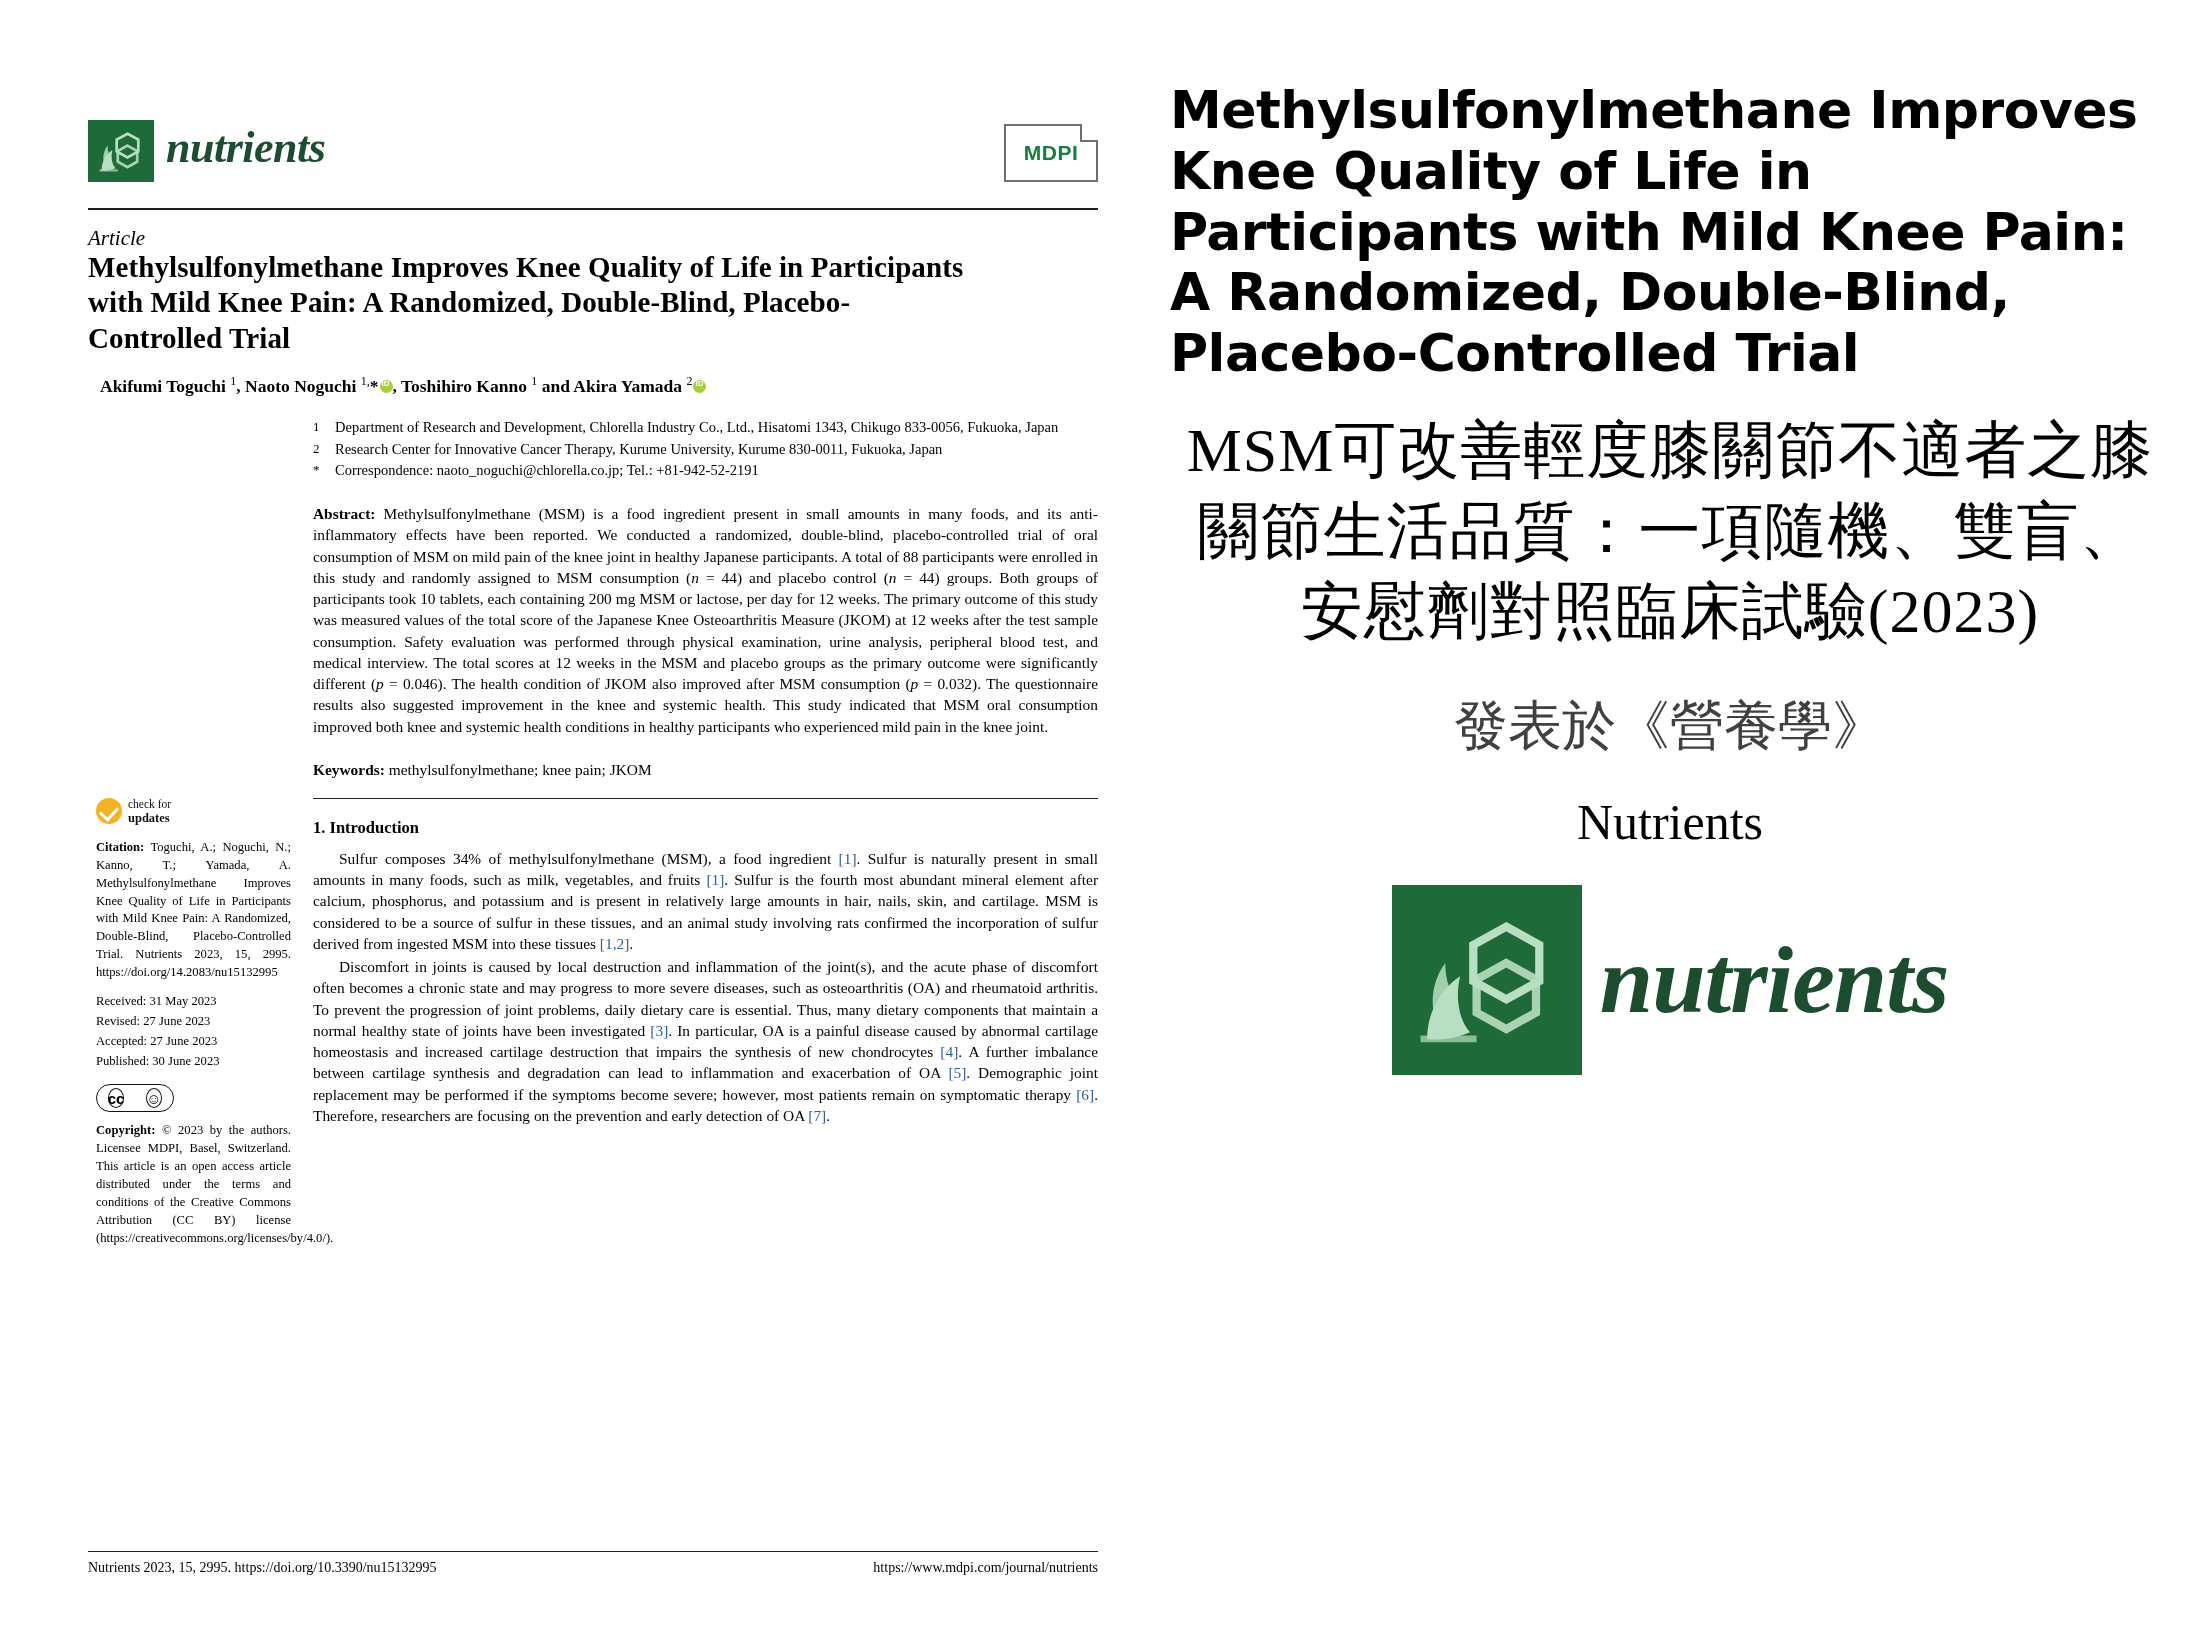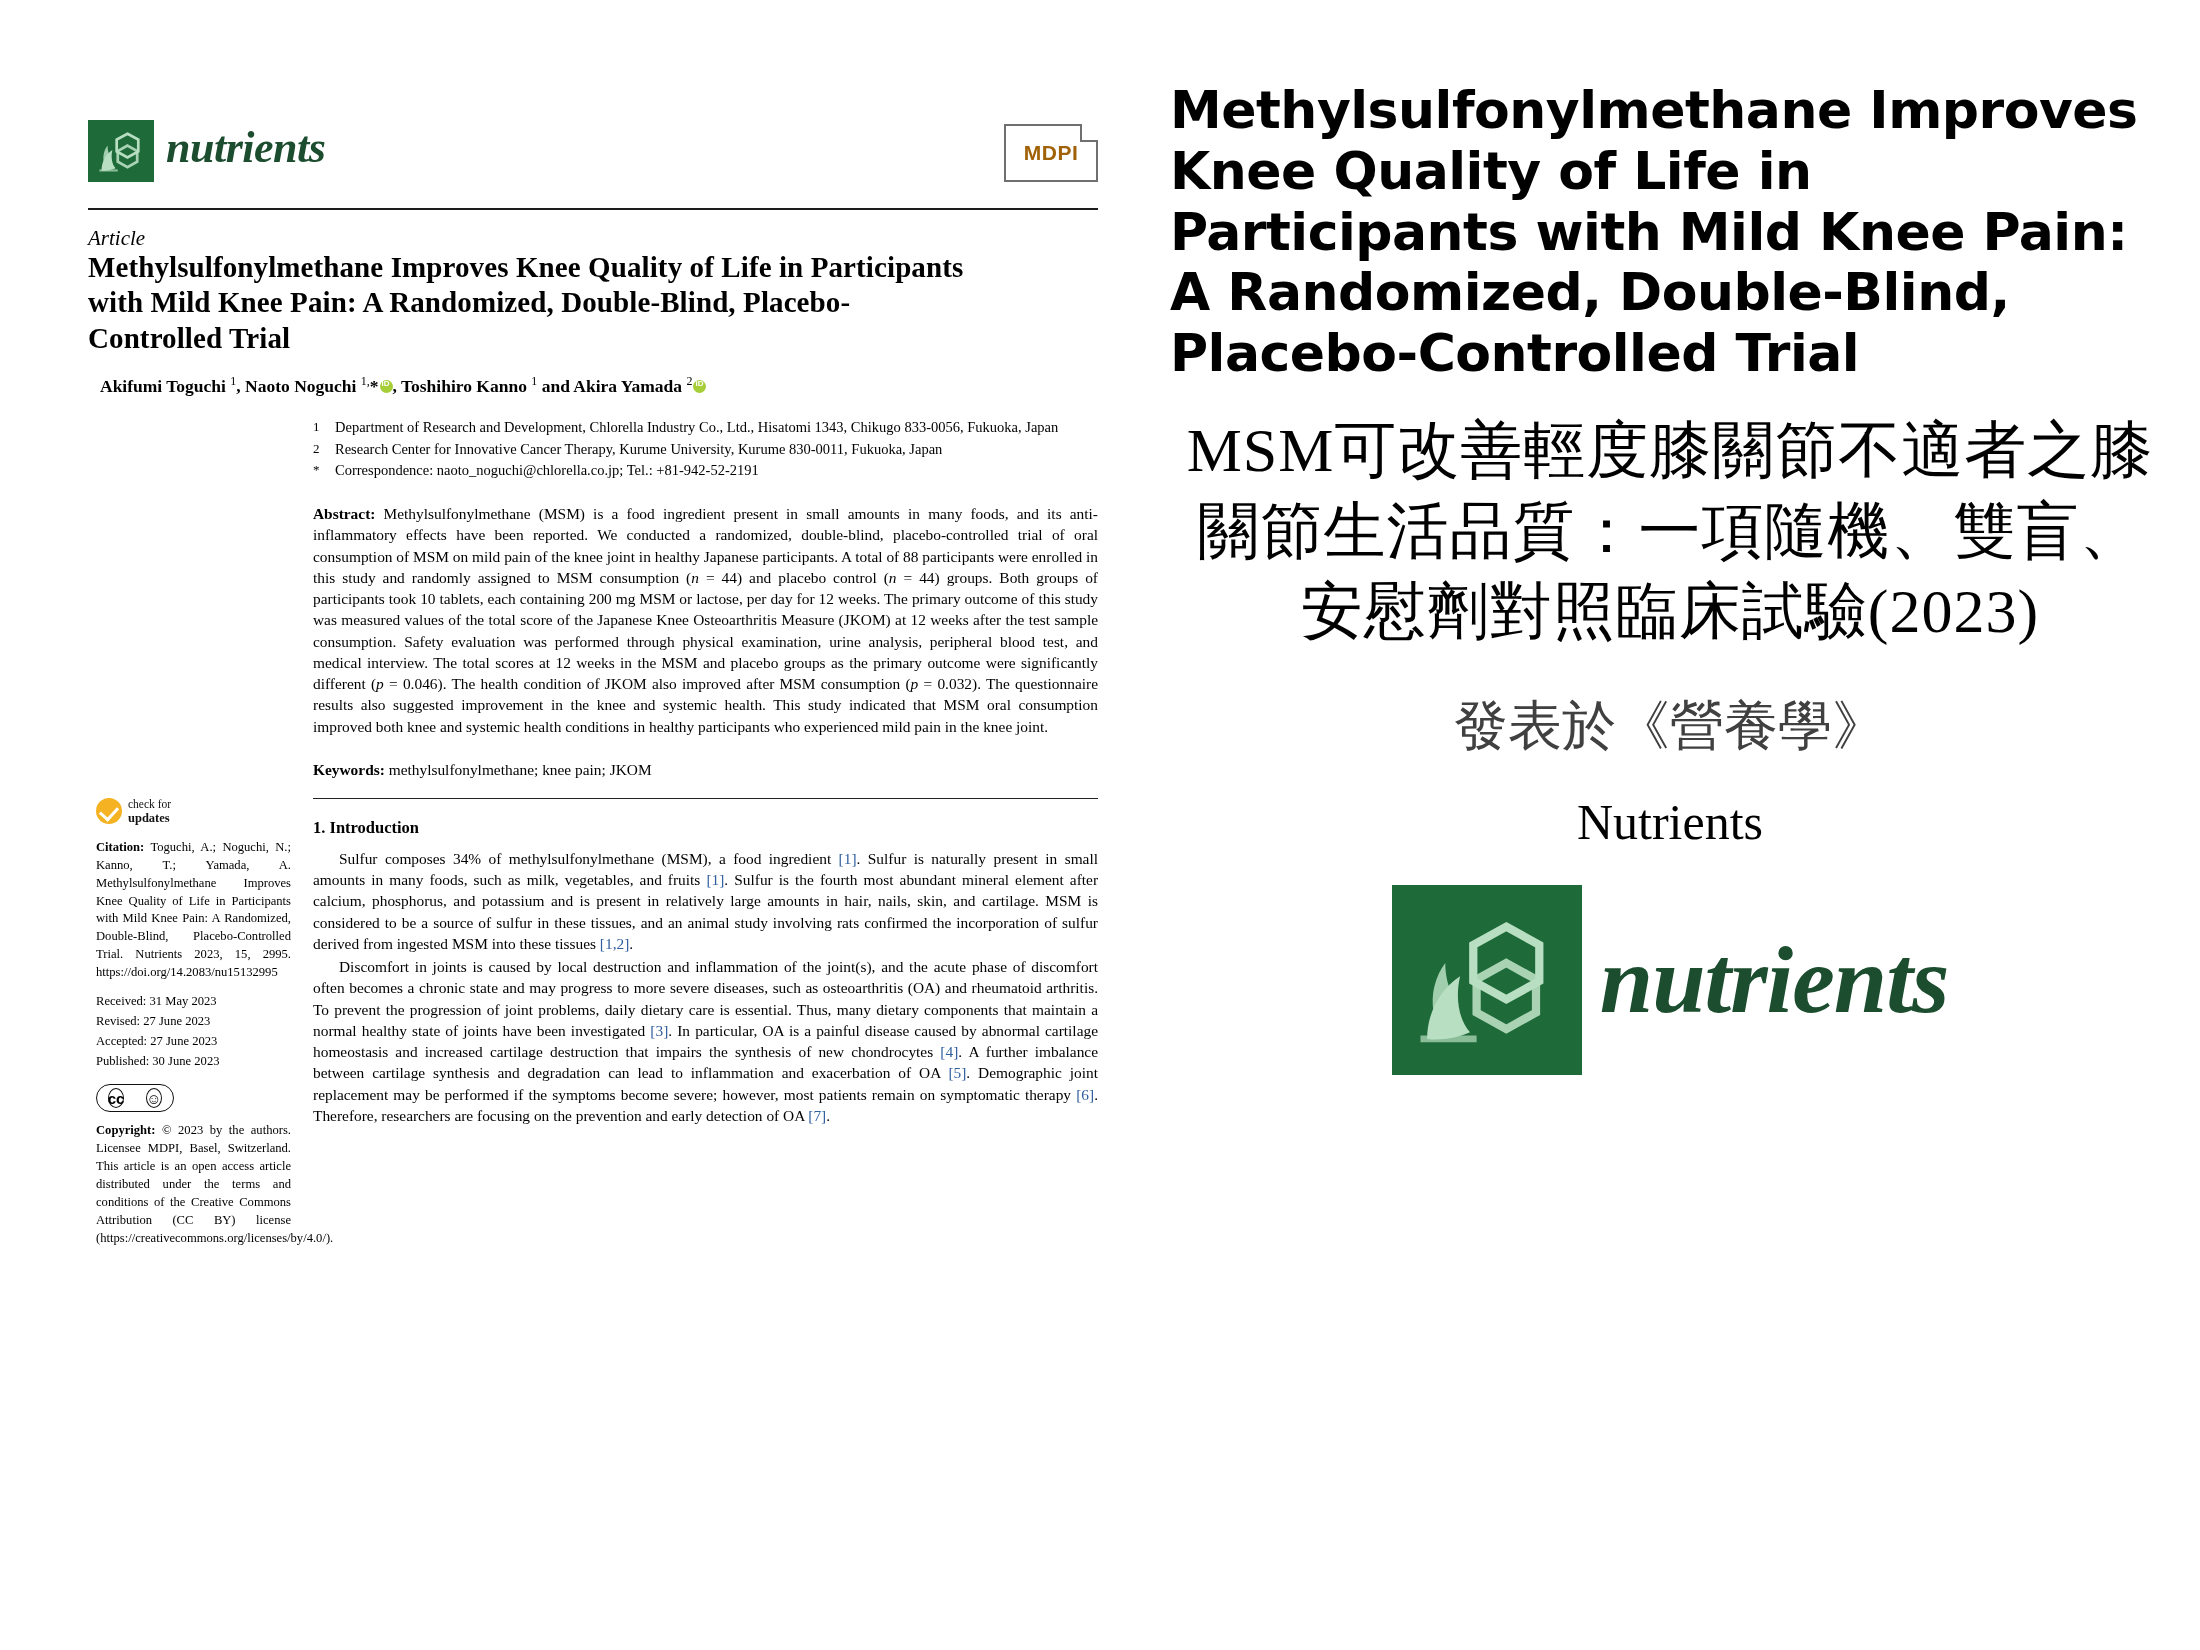--- a/index.html
+++ b/index.html
@@ -57,21 +57,21 @@
     font-weight: bold;
     font-size: 44px;
     color: #1b4d2e;
     letter-spacing: -0.5px;
   }
   .mdpi-badge {
     position: absolute;
     right: 0; top: 6px;
     width: 94px; height: 58px;
     border: 2px solid #6f6f6f;
-    color: #a16207;
+    color: #15803d;
     font-family: "Liberation Sans", sans-serif;
     font-weight: bold;
     font-size: 21px;
     display: flex; align-items: center; justify-content: center;
     letter-spacing: 0.5px;
   }
   .mdpi-badge .cut {
     position: absolute; right: -2px; top: -2px;
     width: 18px; height: 18px;
     background: #fff;
@@ -367,20 +367,24 @@
             <span class="cc-ico">☺</span>
           </div>
         </div>
 
         <p>
           <span class="lbl">Copyright:</span>
           <span>© 2023 by the authors. Licensee MDPI, Basel, Switzerland. This article is an open access article distributed under the terms and conditions of the Creative Commons Attribution (CC BY) license (https://creativecommons.org/licenses/by/4.0/).</span>
         </p>
       </div>
 
+      <div class="paper-footer">
+        <span>Nutrients 2023, 15, 2995. https://doi.org/10.3390/nu15132995</span>
+        <span>https://www.mdpi.com/journal/nutrients</span>
+      </div>
 
     </div>
   </div>
 
   <div class="poster">
     <div class="poster-title">Methylsulfonylmethane Improves Knee Quality of Life in Participants with Mild Knee Pain: A Randomized, Double-Blind, Placebo-Controlled Trial</div>
     <div class="poster-cn">MSM可改善輕度膝關節不適者之膝關節生活品質：一項隨機、雙盲、安慰劑對照臨床試驗(2023)</div>
     <div class="poster-pub">發表於《營養學》</div>
     <div class="poster-journal">Nutrients</div>
     <div class="poster-logo-row">

